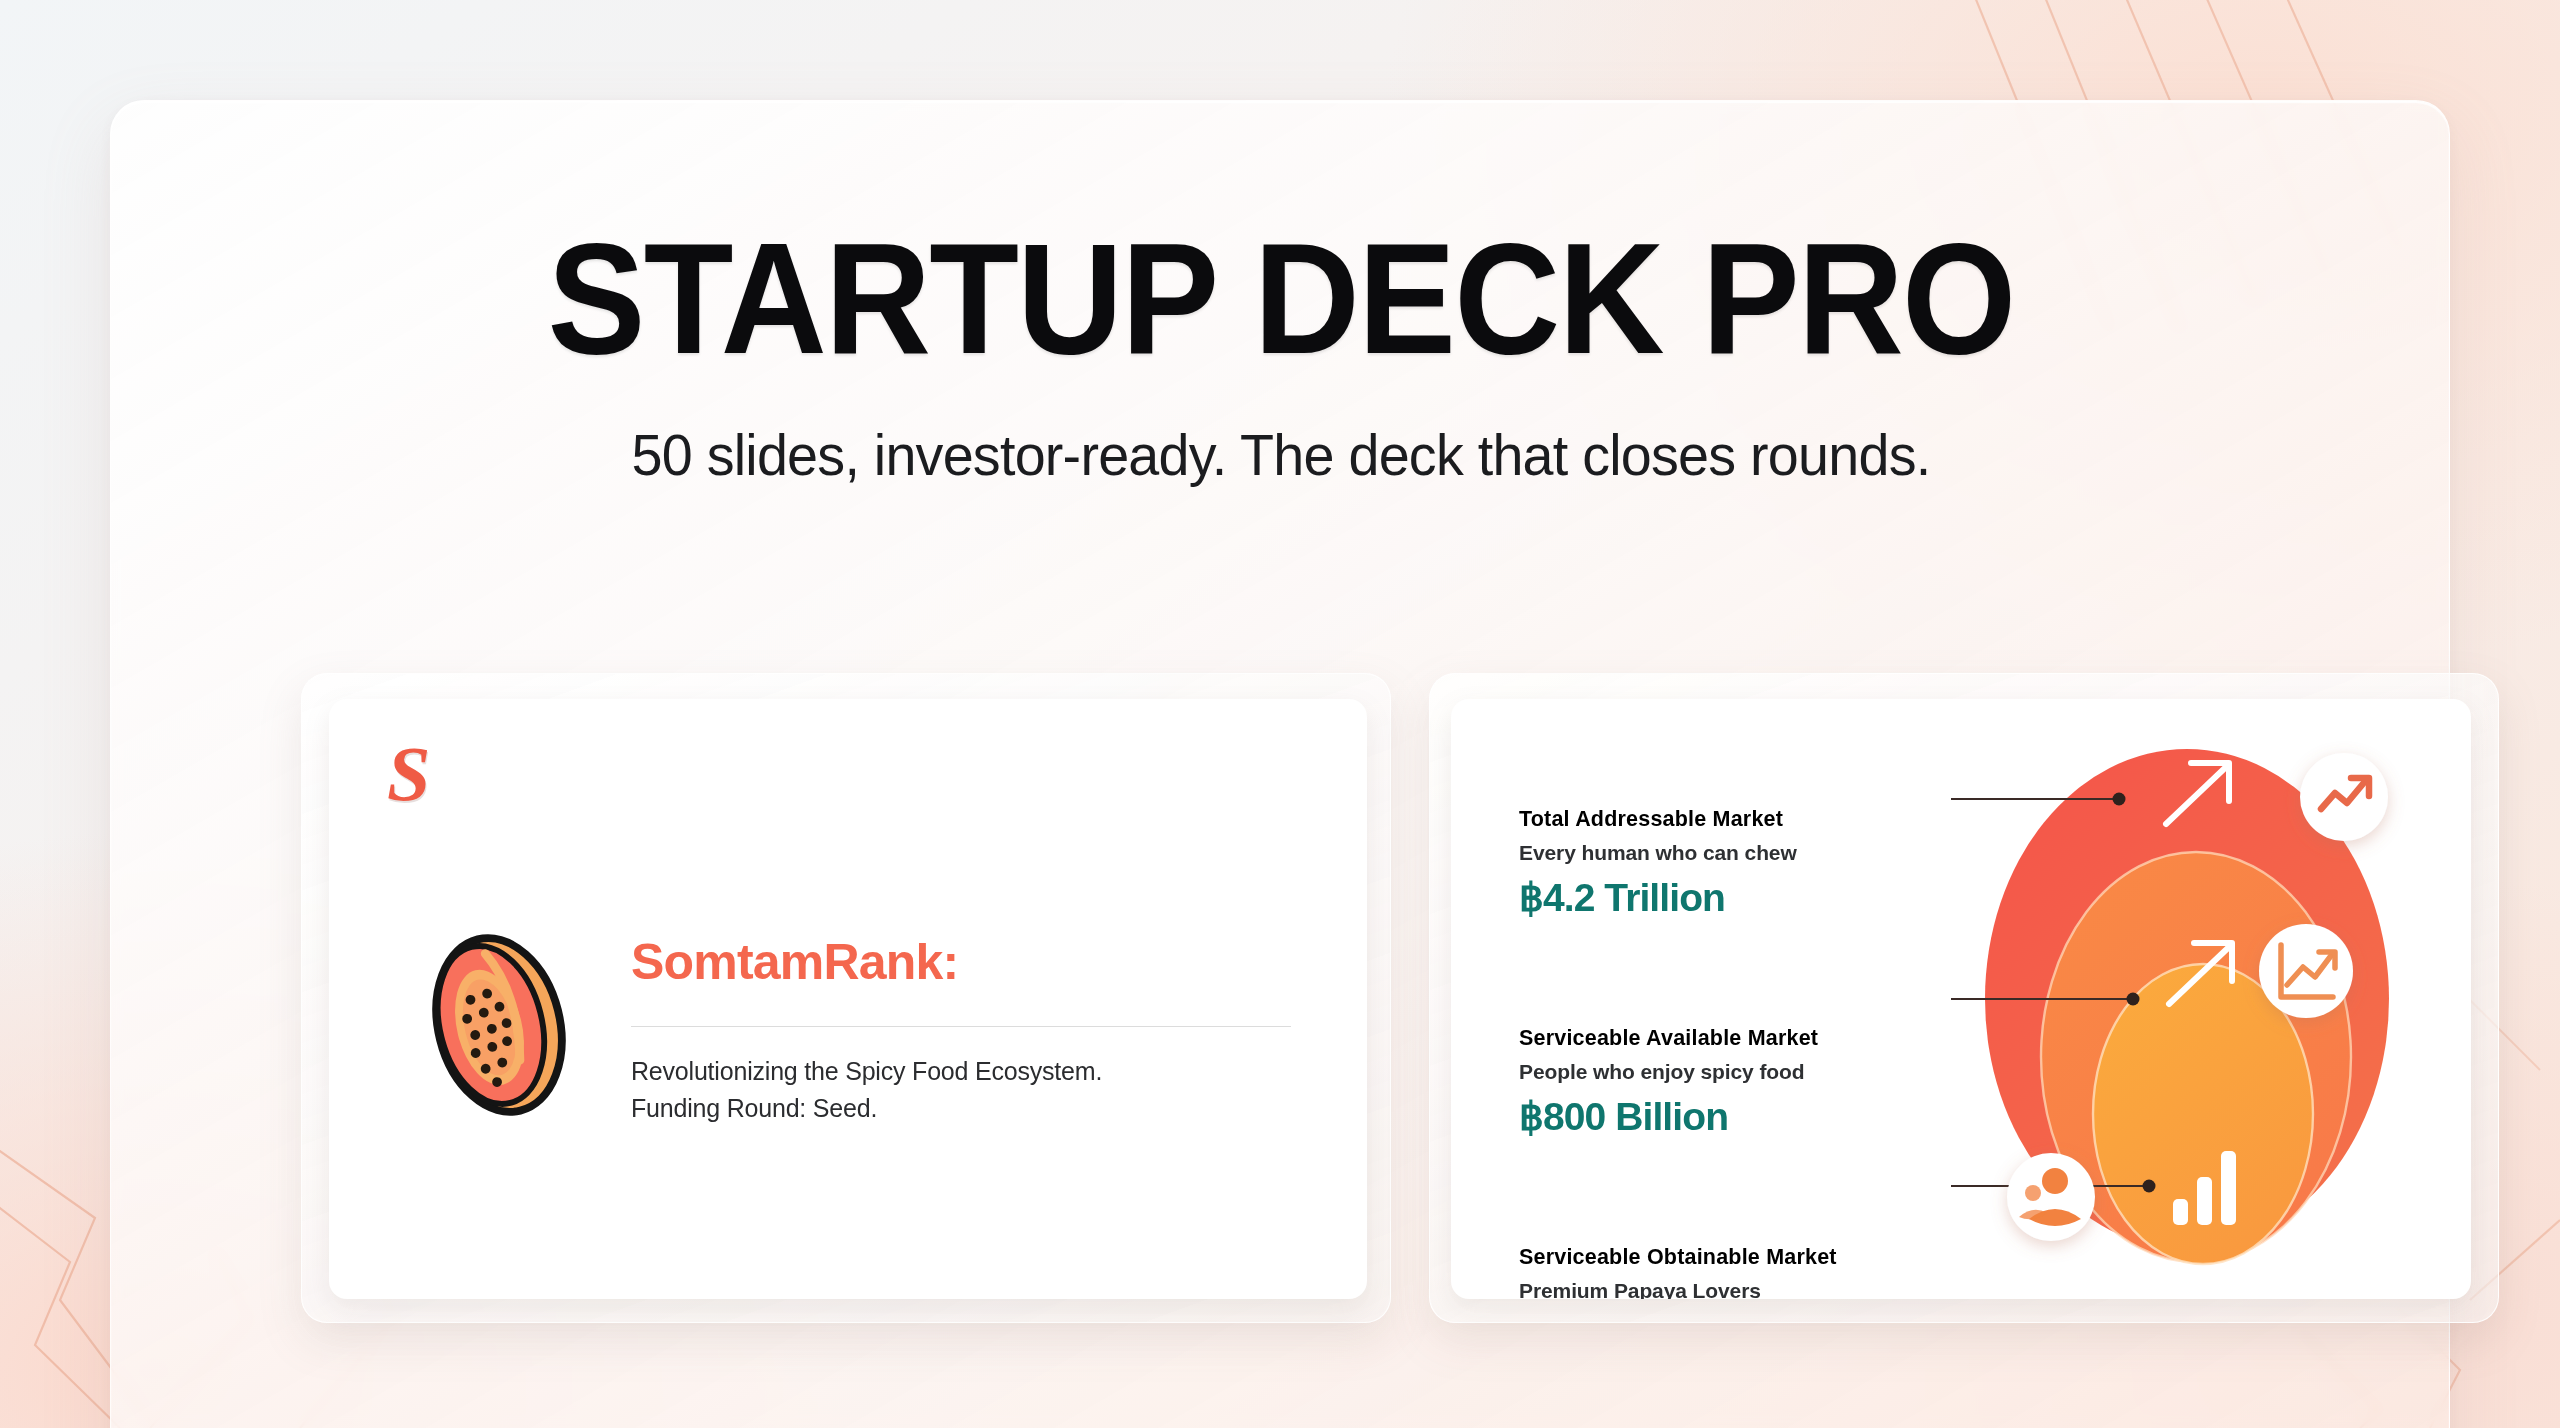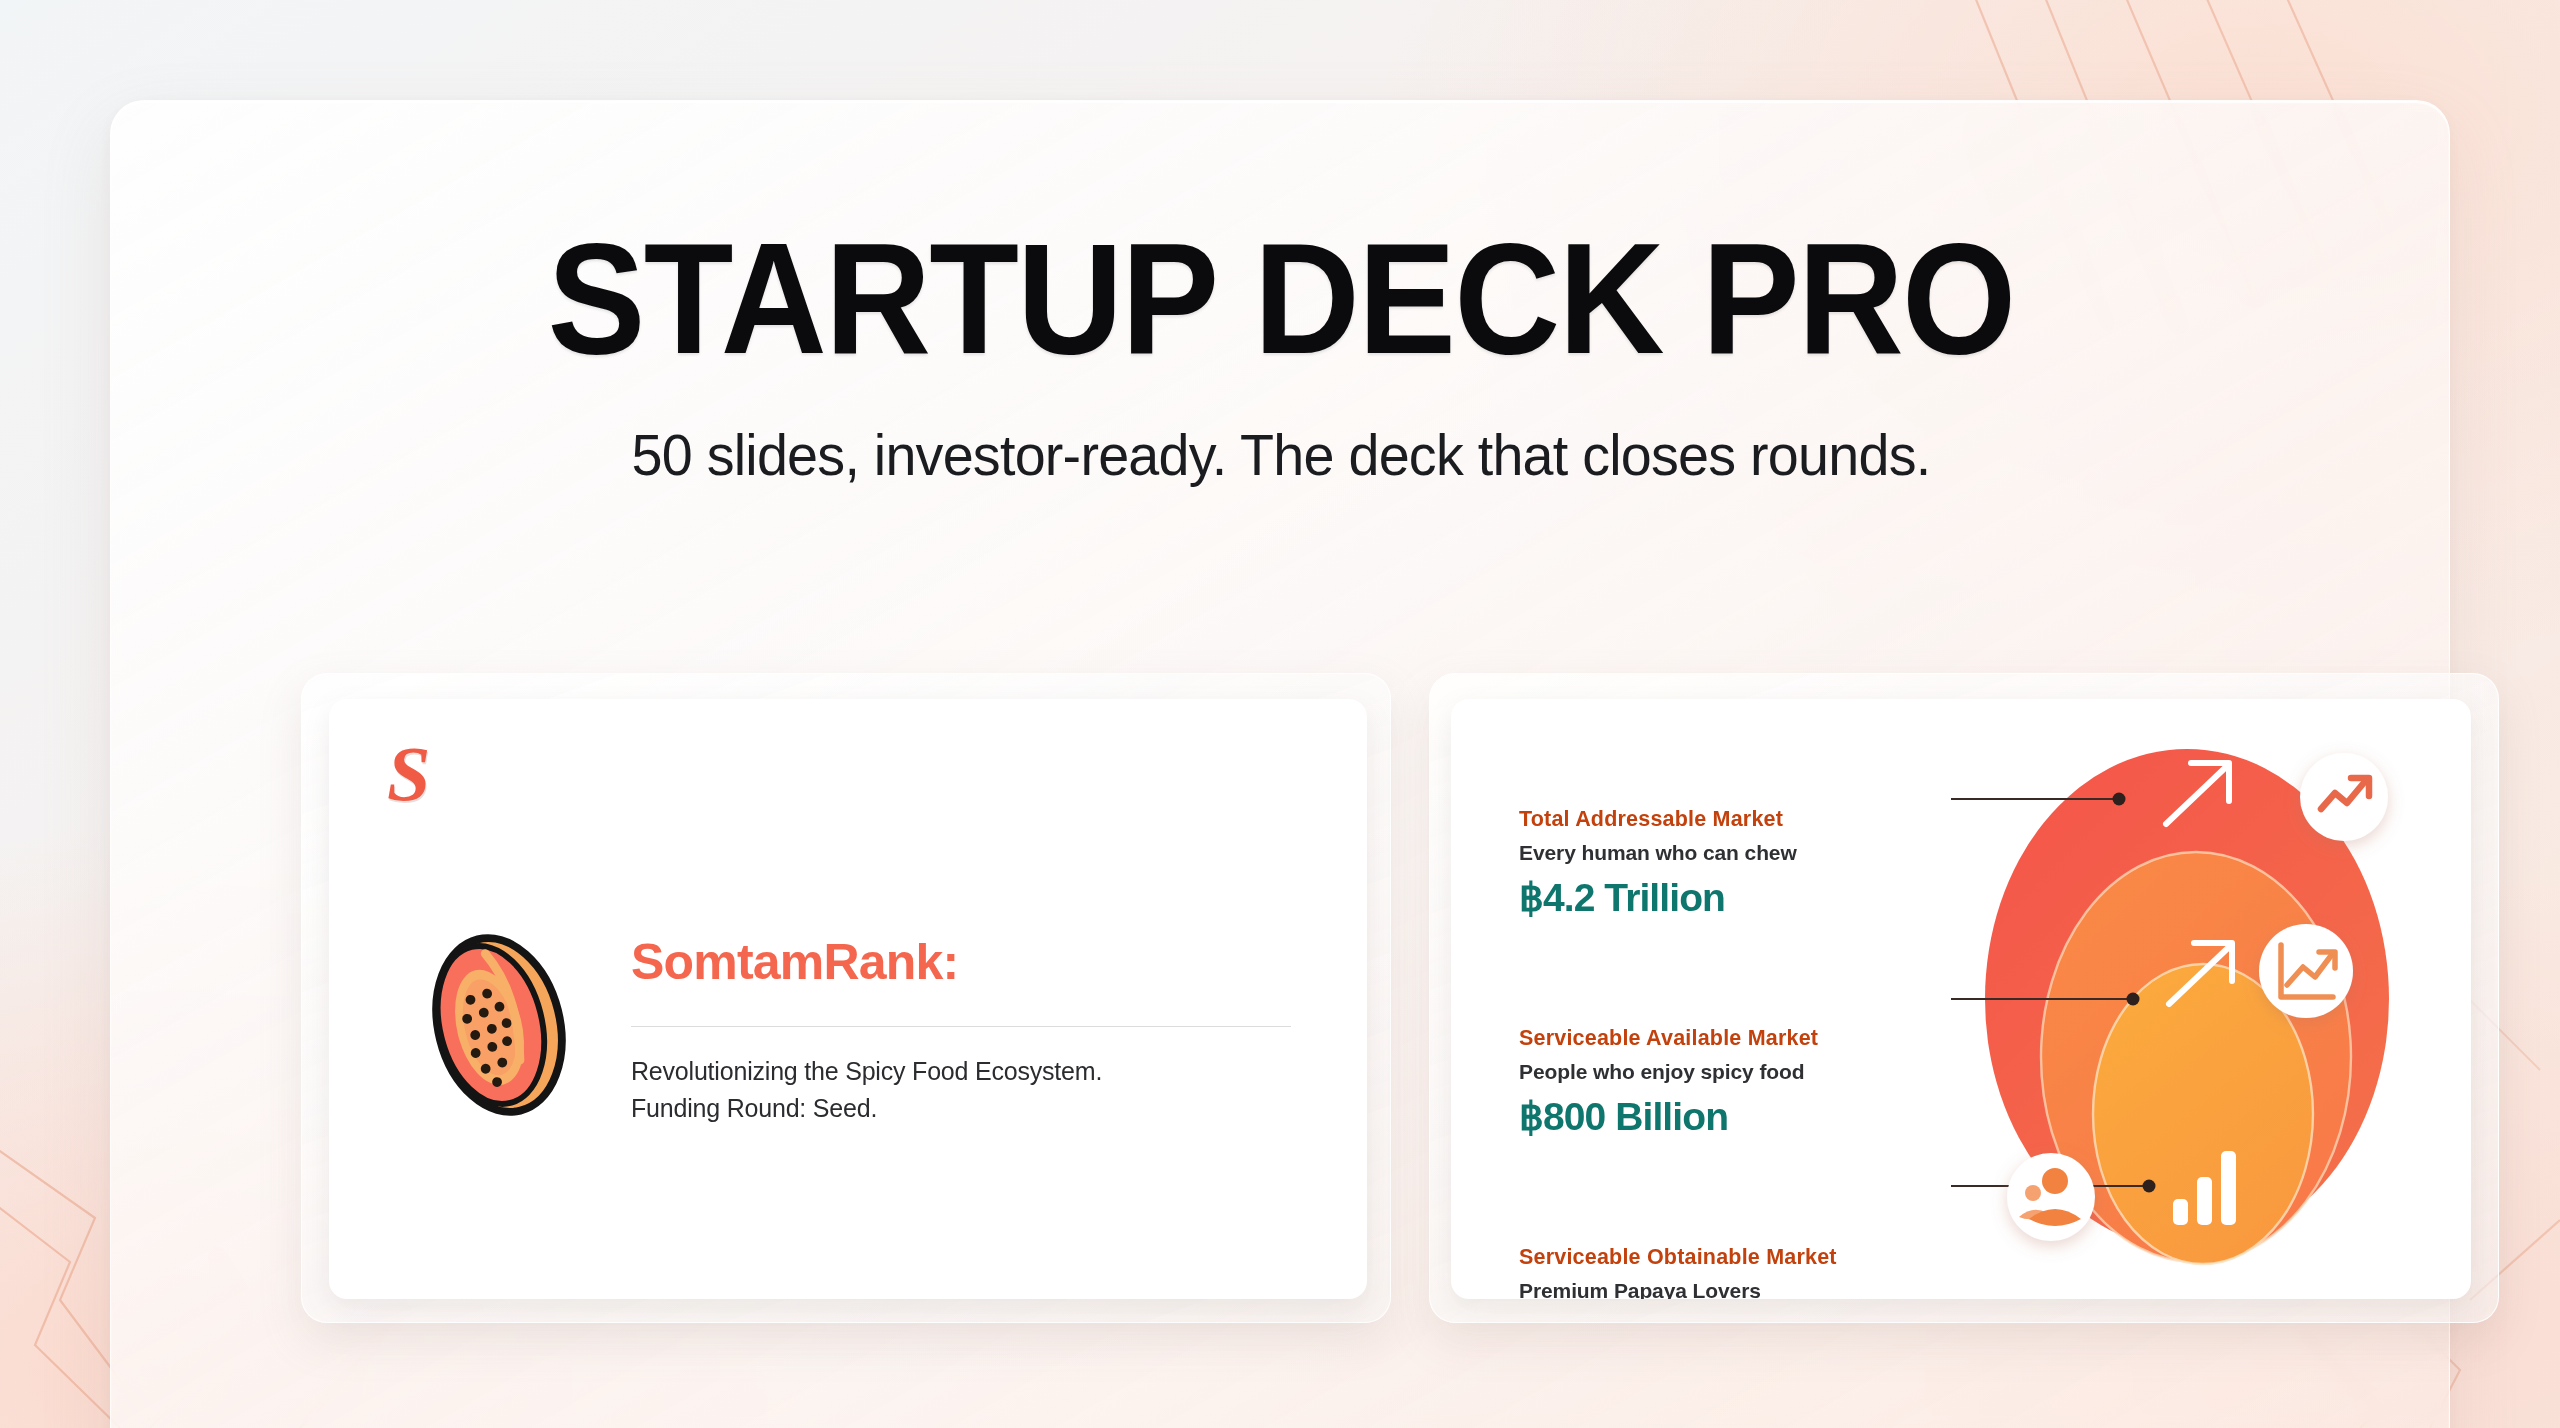--- a/index.html
+++ b/index.html
@@ -149,21 +149,21 @@
     position: absolute;
     left: 68px; top: 108px;
     width: 560px;
   }
   .tam-block { margin-bottom: 106px; position: relative; }
   .tam-block:last-child { margin-bottom: 0; }
   .tam-label {
     font-size: 21.5px;
     font-weight: 700;
     letter-spacing: 0.2px;
-    color: #c2410c;
+    color: #000000;
     white-space: nowrap;
   }
   .tam-desc {
     margin-top: 9px;
     font-size: 21px;
     font-weight: 700;
     color: #2e3033;
     letter-spacing: -0.1px;
   }
   .tam-value {

